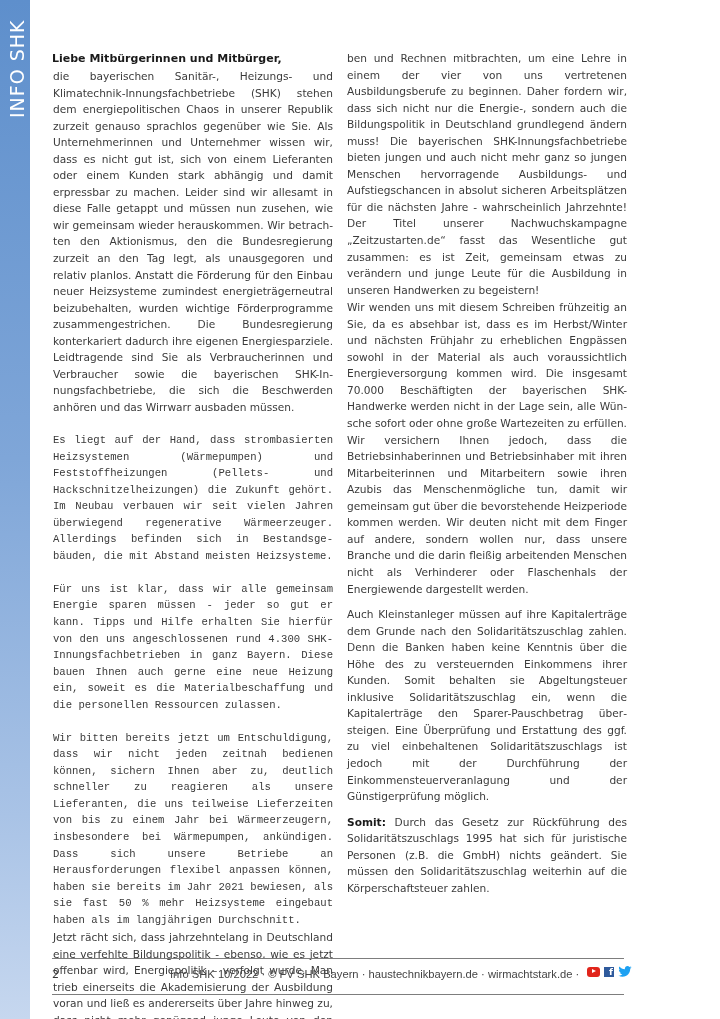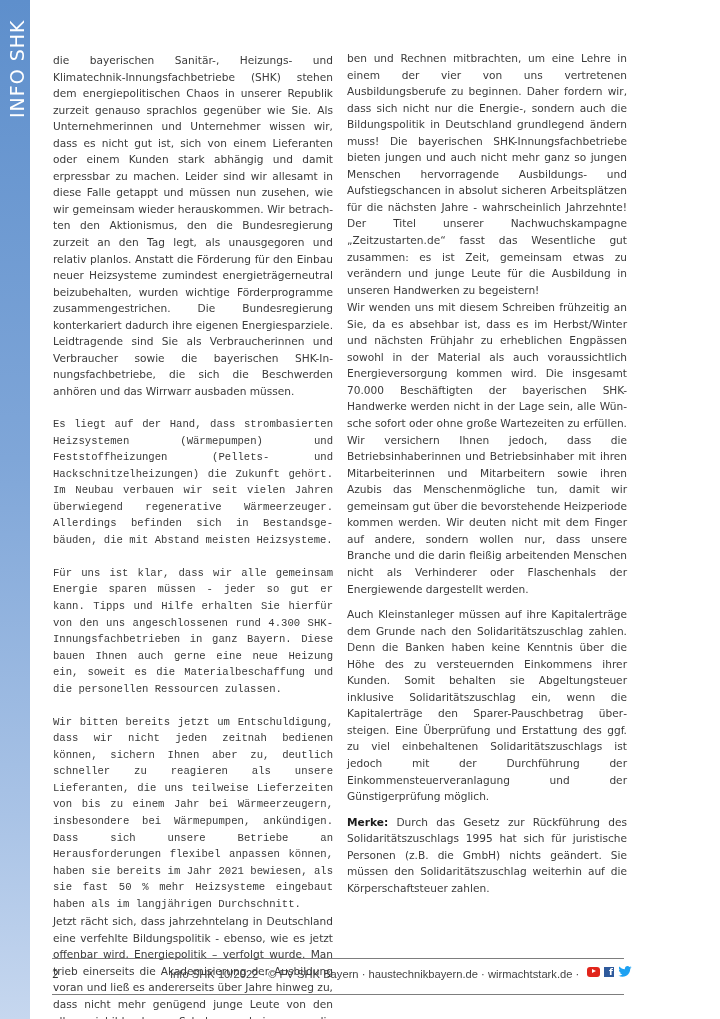--- a/index.html
+++ b/index.html
@@ -75,32 +75,33 @@
   .tw { width: 14px; height: 11px; }
 </style>
 </head>
 <body>
 
 <div class="sidebar">
   <div class="sidebar-label">INFO SHK</div>
 </div>
 
 <div class="col col-left">
+  <div class="salutation">Liebe Mitbürgerinnen und Mitbürger,</div>
   <p>die bayerischen Sanitär-, Heizungs- und Klimatechnik-Innungsfachbetriebe (SHK) stehen dem energiepo­litischen Chaos in unserer Republik zurzeit genauso sprachlos gegenüber wie Sie. Als Unternehmerinnen und Unternehmer wissen wir, dass es nicht gut ist, sich von einem Lieferanten oder einem Kunden stark abhän­gig und damit erpressbar zu machen. Leider sind wir al­lesamt in diese Falle getappt und müssen nun zusehen, wie wir gemeinsam wieder herauskommen. Wir betrach­ten den Aktionismus, den die Bundesregierung zurzeit an den Tag legt, als unausgegoren und relativ planlos. Anstatt die Förderung für den Einbau neuer Heizsyste­me zumindest energieträgerneutral beizubehalten, wur­den wichtige Förderprogramme zusammengestrichen. Die Bundesregierung konterkariert dadurch ihre eigenen Energiesparziele. Leidtragende sind Sie als Verbrauche­rinnen und Verbraucher sowie die bayerischen SHK-In­nungsfachbetriebe, die sich die Beschwerden anhören und das Wirrwarr ausbaden müssen.</p>
   <p class="gap">Es liegt auf der Hand, dass strombasierten Heizsystemen (Wärmepumpen) und Feststoffheizungen (Pellets- und Hackschnitzelheizungen) die Zukunft gehört. Im Neubau verbauen wir seit vielen Jahren überwiegend regenerative Wärmeerzeuger. Allerdings befinden sich in Bestandsge­bäuden, die mit Abstand meisten Heizsysteme.</p>
   <p class="gap">Für uns ist klar, dass wir alle gemeinsam Energie spa­ren müssen - jeder so gut er kann. Tipps und Hilfe er­halten Sie hierfür von den uns angeschlossenen rund 4.300 SHK-Innungsfachbetrieben in ganz Bayern. Diese bauen Ihnen auch gerne eine neue Heizung ein, soweit es die Materialbeschaffung und die personellen Ressour­cen zulassen.</p>
   <p class="gap">Wir bitten bereits jetzt um Entschuldigung, dass wir nicht jeden zeitnah bedienen können, sichern Ihnen aber zu, deutlich schneller zu reagieren als unsere Lieferanten, die uns teilweise Lieferzeiten von bis zu einem Jahr bei Wär­meerzeugern, insbesondere bei Wärmepumpen, ankün­digen. Dass sich unsere Betriebe an Herausforderungen flexibel anpassen können, haben sie bereits im Jahr 2021 bewiesen, als sie fast 50 % mehr Heizsysteme eingebaut haben als im langjährigen Durchschnitt.</p>
   <p id="p-cont">Jetzt rächt sich, dass jahrzehntelang in Deutschland eine verfehlte Bildungspolitik - ebenso, wie es jetzt offenbar wird, Energiepolitik – verfolgt wurde. Man trieb einerseits die Akademisierung der Ausbildung voran und ließ es an­dererseits über Jahre hinweg zu, dass nicht mehr genü­gend junge Leute von den allgemeinbildenden Schulen abgingen, die ausreichende Fähigkeiten im Lesen, Schrei­</p>
 </div>
 
 <div class="col col-right">
   <p id="p-cont-right">ben und Rechnen mitbrachten, um eine Lehre in einem der vier von uns vertretenen Ausbildungsberufe zu beginnen. Daher fordern wir, dass sich nicht nur die Energie-, son­dern auch die Bildungspolitik in Deutschland grundlegend ändern muss! Die bayerischen SHK-Innungsfachbetriebe bieten jungen und auch nicht mehr ganz so jungen Men­schen hervorragende Ausbildungs- und Aufstiegschancen in absolut sicheren Arbeitsplätzen für die nächsten Jahre - wahrscheinlich Jahrzehnte! Der Titel unserer Nachwuchs­kampagne „Zeitzustarten.de“ fasst das Wesentliche gut zusammen: es ist Zeit, gemeinsam etwas zu verändern und junge Leute für die Ausbildung in unseren Handwer­ken zu begeistern!</p>
   <p>Wir wenden uns mit diesem Schreiben frühzeitig an Sie, da es absehbar ist, dass es im Herbst/Winter und nächs­ten Frühjahr zu erheblichen Engpässen sowohl in der Ma­terial als auch voraussichtlich Energieversorgung kommen wird. Die insgesamt 70.000 Beschäftigten der bayerischen SHK-Handwerke werden nicht in der Lage sein, alle Wün­sche sofort oder ohne große Wartezeiten zu erfüllen. Wir versichern Ihnen jedoch, dass die Betriebsinhaberinnen und Betriebsinhaber mit ihren Mitarbeiterinnen und Mitarbei­tern sowie ihren Azubis das Menschenmögliche tun, damit wir gemeinsam gut über die bevorstehende Heizperiode kommen werden. Wir deuten nicht mit dem Finger auf andere, sondern wollen nur, dass unsere Branche und die darin fleißig arbeitenden Menschen nicht als Verhinderer oder Flaschenhals der Energiewende dargestellt werden.</p>
   <p class="gap-s">Auch Kleinstanleger müssen auf ihre Kapitalerträge dem Grunde nach den Solidaritätszuschlag zahlen. Denn die Banken haben keine Kenntnis über die Höhe des zu ver­steuernden Einkommens ihrer Kunden. Somit behalten sie Abgeltungsteuer inklusive Solidaritätszuschlag ein, wenn die Kapitalerträge den Sparer-Pauschbetrag über­steigen. Eine Überprüfung und Erstattung des ggf. zu viel einbehaltenen Solidaritätszuschlags ist jedoch mit der Durchführung der Einkommensteuerveranlagung und der Günstigerprüfung möglich.</p>
-  <p class="gap-s"><span class="merke-label">Merke:</span><span> Durch das Gesetz zur Rückführung des Solidari­tätszuschlags 1995 hat sich für juristische Personen (z.B. die GmbH) nichts geändert. Sie müssen den Solidaritäts­zuschlag weiterhin auf die Körperschaftsteuer zahlen.</span></p>
+  <p class="gap-s"><span class="merke-label">Somit:</span><span> Durch das Gesetz zur Rückführung des Solidari­tätszuschlags 1995 hat sich für juristische Personen (z.B. die GmbH) nichts geändert. Sie müssen den Solidaritäts­zuschlag weiterhin auf die Körperschaftsteuer zahlen.</span></p>
 
 </div>
 
 <div class="footer-rule top"></div>
 <div class="page-number">2</div>
 <div class="footer-text">Info SHK 10/2022 · © FV SHK Bayern · haustechnikbayern.de · wirmachtstark.de ·</div>
 <div class="social">
   <span class="yt"></span>
   <span class="fb">f</span>
   <svg class="tw" viewBox="0 0 24 20">

